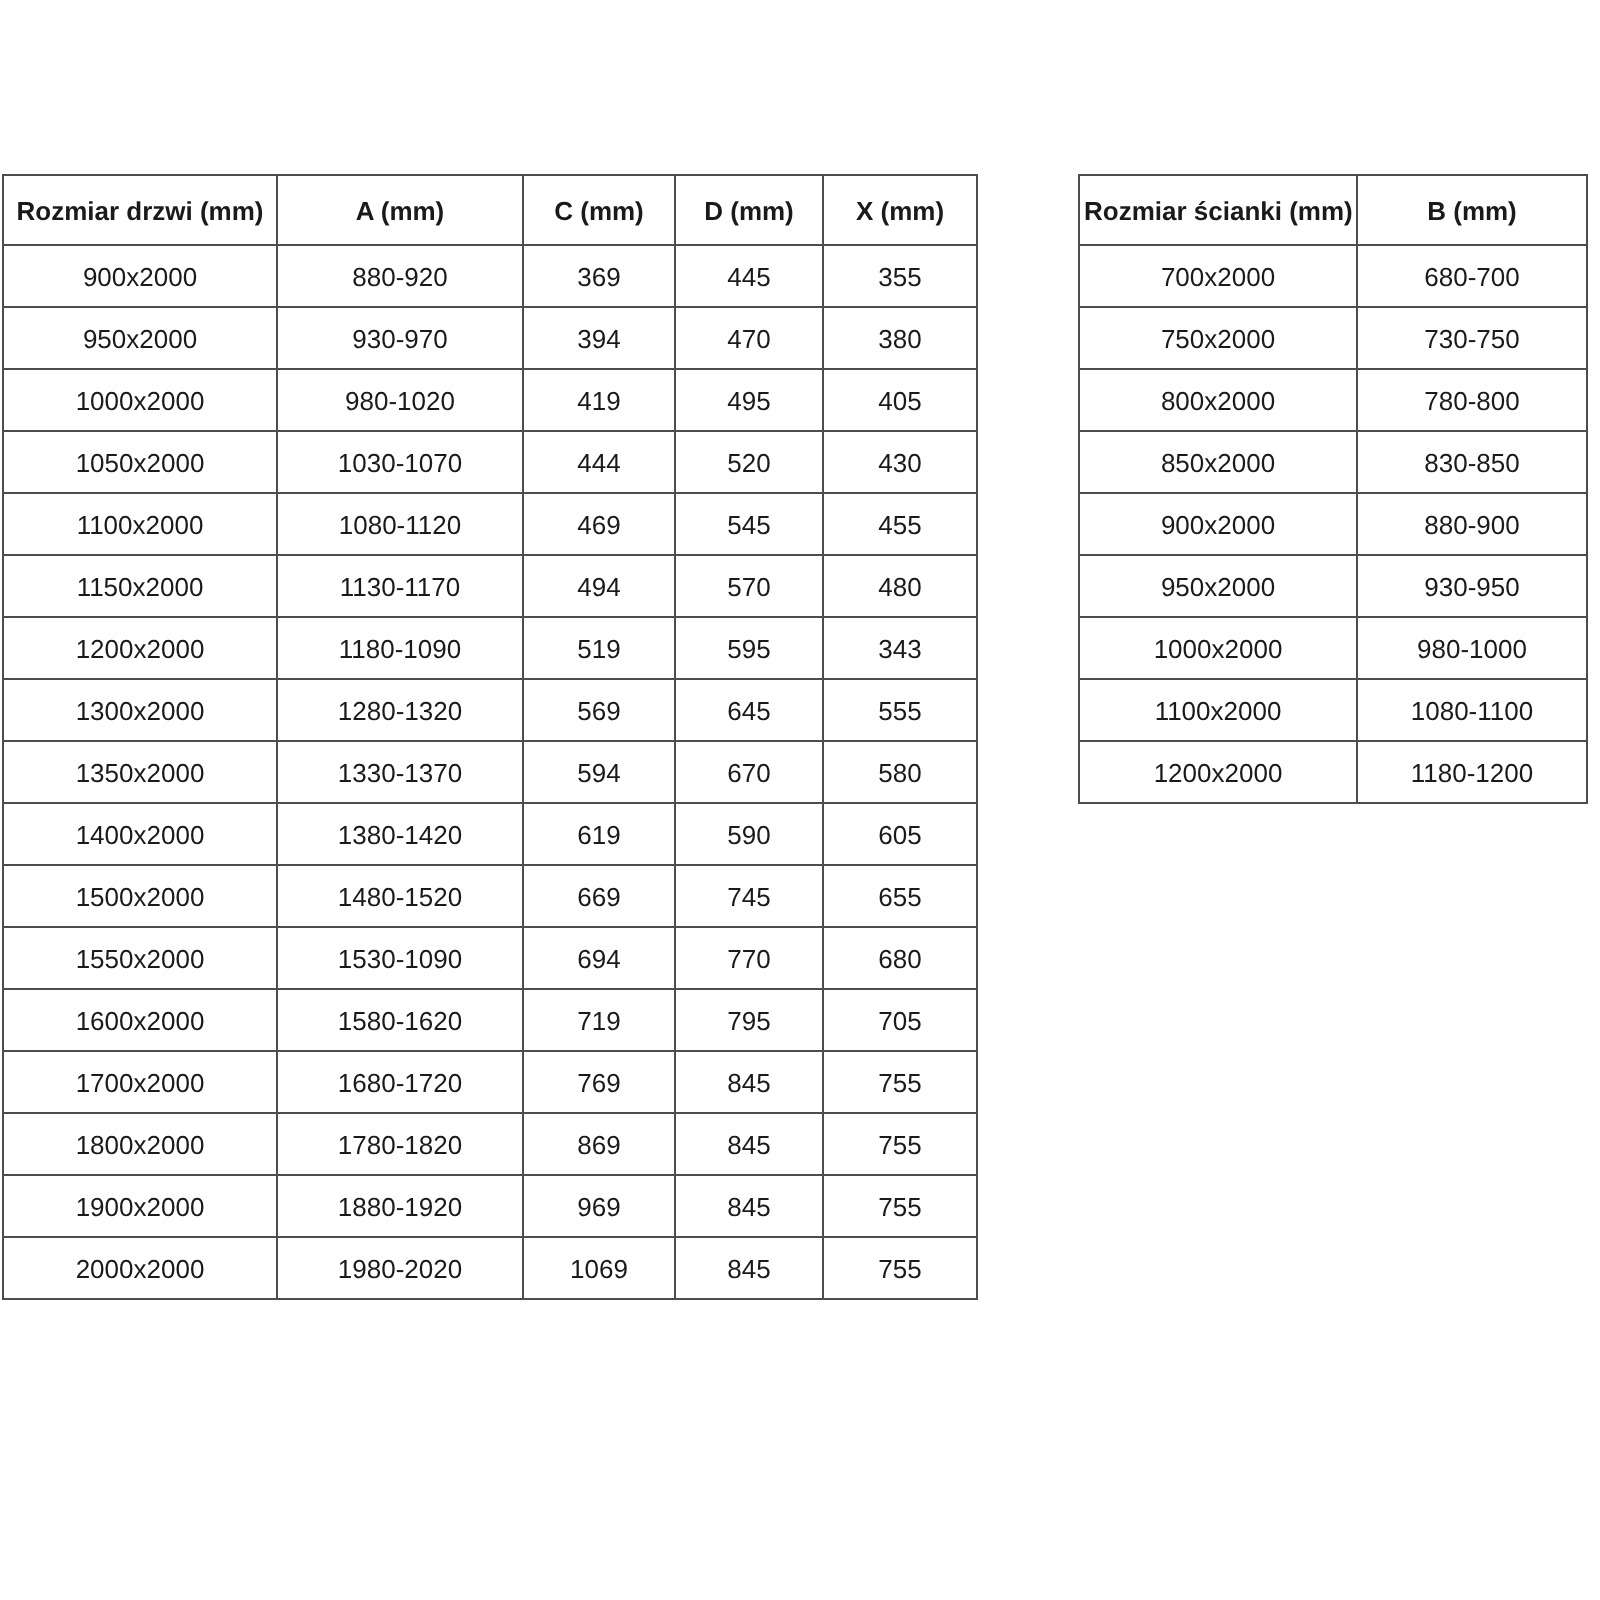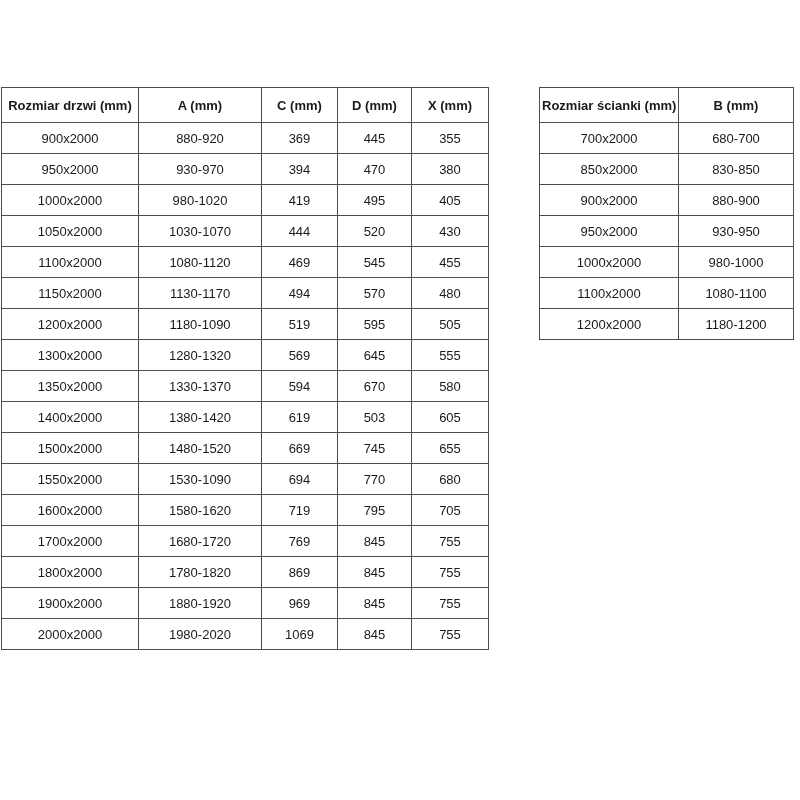--- a/index.html
+++ b/index.html
@@ -115,41 +115,41 @@
           <td>1130-1170</td>
           <td>494</td>
           <td>570</td>
           <td>480</td>
         </tr>
         <tr>
           <td>1200x2000</td>
           <td>1180-1090</td>
           <td>519</td>
           <td>595</td>
-          <td>505</td>
+          <td>343</td>
         </tr>
         <tr>
           <td>1300x2000</td>
           <td>1280-1320</td>
           <td>569</td>
           <td>645</td>
           <td>555</td>
         </tr>
         <tr>
           <td>1350x2000</td>
           <td>1330-1370</td>
           <td>594</td>
           <td>670</td>
           <td>580</td>
         </tr>
         <tr>
           <td>1400x2000</td>
           <td>1380-1420</td>
           <td>619</td>
-          <td>503</td>
+          <td>590</td>
           <td>605</td>
         </tr>
         <tr>
           <td>1500x2000</td>
           <td>1480-1520</td>
           <td>669</td>
           <td>745</td>
           <td>655</td>
         </tr>
         <tr>
@@ -207,20 +207,28 @@
           <th>Rozmiar ścianki (mm)</th>
           <th>B (mm)</th>
         </tr>
       </thead>
     <tbody>
         <tr>
           <td>700x2000</td>
           <td>680-700</td>
         </tr>
         <tr>
+          <td>750x2000</td>
+          <td>730-750</td>
+        </tr>
+        <tr>
+          <td>800x2000</td>
+          <td>780-800</td>
+        </tr>
+        <tr>
           <td>850x2000</td>
           <td>830-850</td>
         </tr>
         <tr>
           <td>900x2000</td>
           <td>880-900</td>
         </tr>
         <tr>
           <td>950x2000</td>
           <td>930-950</td>

